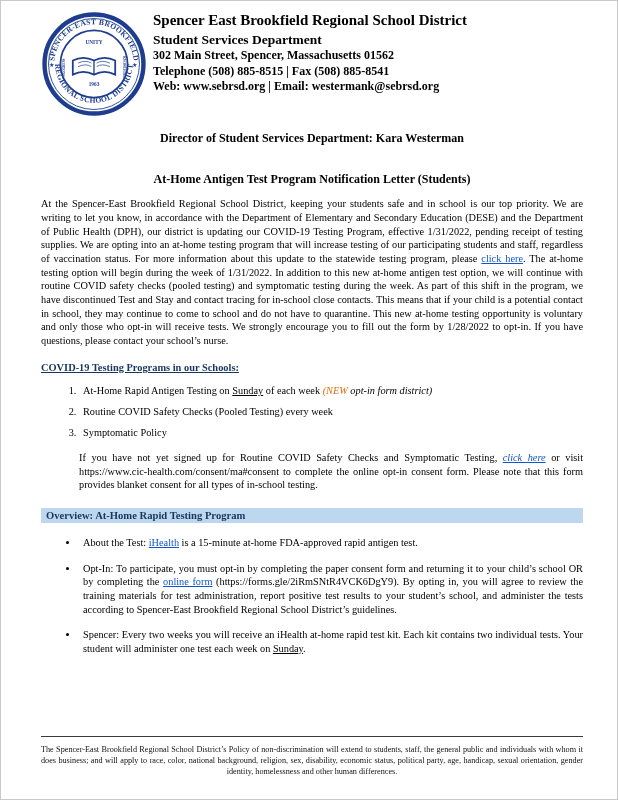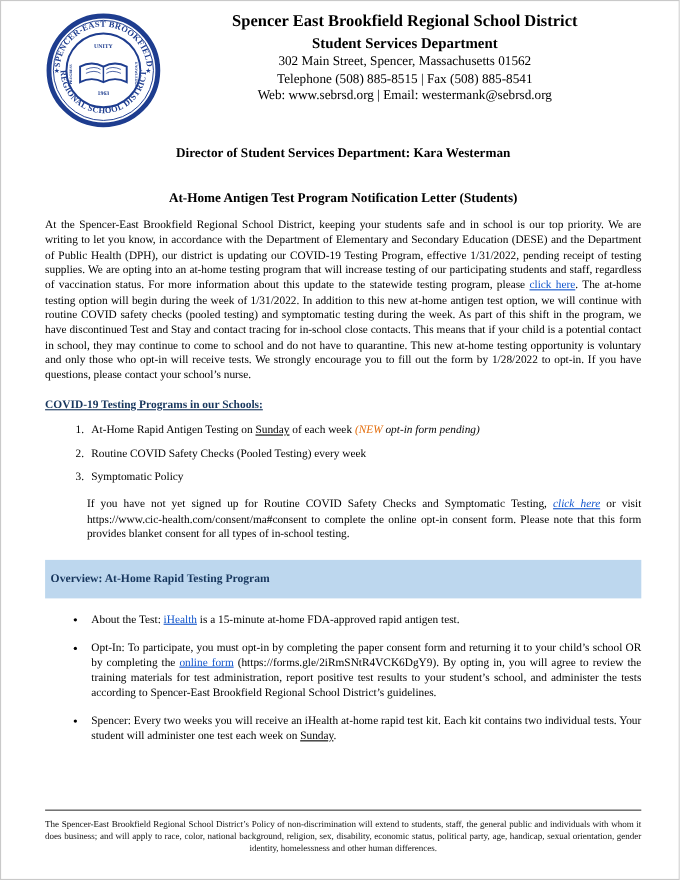--- a/index.html
+++ b/index.html
@@ -15,37 +15,37 @@
     overflow:hidden;
   }
   .b{font-weight:normal;}
   .i{font-style:italic;}
   .u{text-decoration:underline;}
   .link{color:#1155cc;}
   .accent{color:#e36c0a;}
 
   .letterhead{display:flex;align-items:flex-start;}
   .logo-box{flex:0 0 112px;padding-top:2px;}
-  .head-text{flex:1;text-align:center;line-height:1.3;padding-top:2px;}
+  .head-text{flex:1;line-height:1.3;padding-top:2px;}
   .district{font-size:15px;font-weight:bold;}
   .dept{font-size:13.5px;font-weight:bold;}
-  .addr,.phone,.web{font-size:12px;font-weight:normal;}
+  .addr,.phone,.web{font-size:12px;font-weight:bold;}
 
   .director{text-align:center;font-weight:bold;font-size:12px;margin-top:10px;}
   .title{text-align:center;font-weight:bold;font-size:12px;margin-top:26px;}
 
   .salutation{margin-top:18px;font-size:10.3px;line-height:1.33;}
   .body-par{font-size:10.3px;line-height:1.33;text-align:justify;}
 
   .programs-heading{margin-top:14px;font-size:10.4px;font-weight:bold;color:#17365d;text-decoration:underline;}
   ol.programs{margin:12px 0 0 24px;padding-left:14px;font-size:10.3px;}
   ol.programs li{margin-bottom:10px;padding-left:4px;}
   .signup{margin:13px 0 0 38px;font-size:10.3px;line-height:1.33;text-align:justify;}
 
-  .overview-bar{margin-top:16px;background:#bdd7ee;color:#17365d;font-weight:bold;font-size:10.6px;padding:12px 5px;}
+  .overview-bar{margin-top:16px;background:#bdd7ee;color:#17365d;font-weight:bold;font-size:10.6px;padding:2px 5px;}
   ul.overview{margin:13px 0 0 24px;padding-left:14px;font-size:10.3px;}
   ul.overview li{margin-bottom:12px;line-height:1.33;text-align:justify;padding-left:4px;}
 
   .footer-wrap{position:absolute;left:40px;right:34px;bottom:22px;}
   .footer-rule{border:0;border-top:1.5px solid #3a3a3a;margin:0;}
   .footer-text{margin-top:7px;font-size:8.2px;line-height:1.35;text-align:justify;text-align-last:center;color:#111;}
 </style>
 </head>
 <body>
 
@@ -88,21 +88,21 @@
   </div>
 
   <div class="director">Director of Student Services Department: Kara Westerman</div>
 
   <div class="title">At-Home Antigen Test Program Notification Letter (Students)</div>
 
   <p class="body-par"><span>At the Spencer-East Brookfield Regional School District, keeping your students safe and in school is our top priority. We are writing to let you know, in accordance with the Department of Elementary and Secondary Education (DESE) and the Department of Public Health (DPH), our district is updating our COVID-19 Testing Program, effective 1/31/2022, pending receipt of testing supplies. We are opting into an at-home testing program that will increase testing of our participating students and staff, regardless of vaccination status. For more information about this update to the statewide testing program, please </span><span class="u link">click here</span><span>. The at-home testing option will begin during the week of 1/31/2022. In addition to this new at-home antigen test option, we will continue with routine COVID safety checks (pooled testing) and symptomatic testing during the week. As part of this shift in the program, we have discontinued Test and Stay and contact tracing for in-school close contacts. This means that if your child is a potential contact in school, they may continue to come to school and do not have to quarantine. This new at-home testing opportunity is voluntary and only those who opt-in will receive tests. We strongly encourage you to fill out the form by 1/28/2022 to opt-in. If you have questions, please contact your school’s nurse.</span></p>
 
   <div class="programs-heading">COVID-19 Testing Programs in our Schools:</div>
   <ol class="programs">
-    <li><span class="b">At-Home Rapid Antigen Testing</span><span> on </span><span class="b u">Sunday</span><span> of each week </span><span class="i accent">(NEW</span><span class="i"> opt-in form pending)</span></li>
+    <li><span class="b">At-Home Rapid Antigen Testing</span><span> on </span><span class="b u">Sunday</span><span> of each week </span><span class="i accent">(NEW</span><span class="i"> opt-in form district)</span></li>
     <li><span class="b">Routine COVID Safety Checks (Pooled Testing)</span><span> every week</span></li>
     <li><span class="b">Symptomatic Policy</span></li>
   </ol>
   <p class="signup"><span class="b">If you have not yet signed up for Routine COVID Safety Checks and Symptomatic Testing, </span><span class="b i u link">click here</span><span class="b"> or visit </span><span class="b">https://www.cic-health.com/consent/ma#consent</span><span class="b"> to complete the online opt-in consent form. Please note that this form provides blanket consent for all types of in-school testing.</span></p>
 
   <div class="overview-bar">Overview: At-Home Rapid Testing Program</div>
   <ul class="overview">
     <li><span class="b">About the Test</span><span>: </span><span class="u link">iHealth</span><span> is a 15-minute at-home FDA-approved rapid antigen test.</span></li>
     <li><span class="b">Opt-In</span><span>: To participate, you must opt-in by completing the paper consent form and returning it to your child’s school </span><span class="b">OR</span><span> by completing the </span><span class="u link">online form</span><span> (https://forms.gle/2iRmSNtR4VCK6DgY9). By opting in, you will agree to review the training materials for test administration, report positive test results to your student’s school, and administer the tests according to Spencer-East Brookfield Regional School District’s guidelines.</span></li>
     <li><span class="b">Spencer</span><span>: Every two weeks you will receive an iHealth at-home rapid test kit. Each kit contains two individual tests. Your student will administer one test each week on </span><span class="b u">Sunday</span><span>.</span></li>

